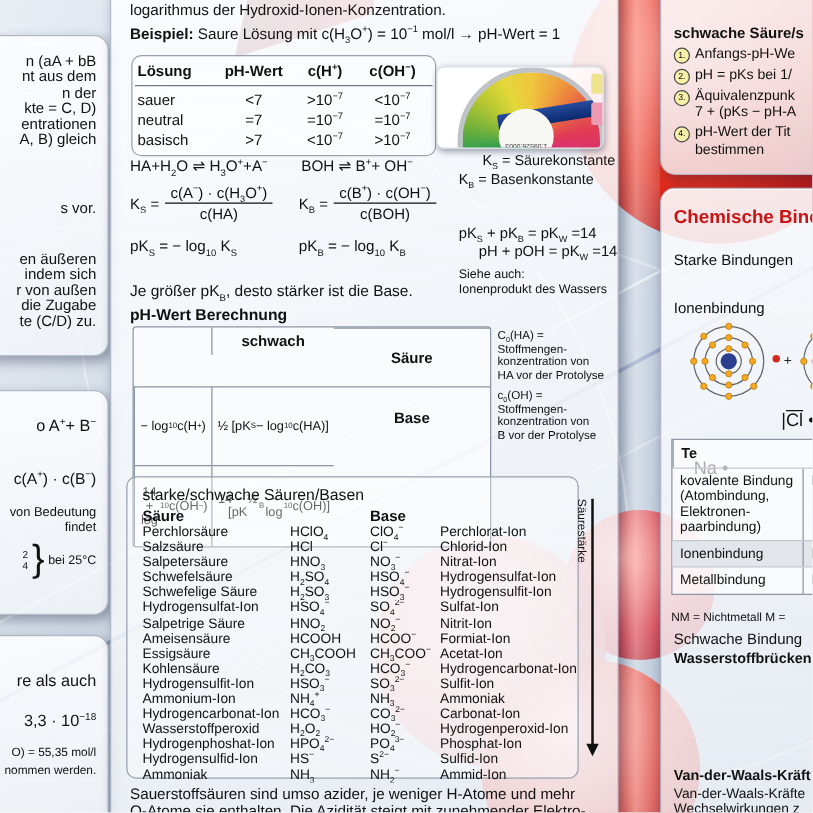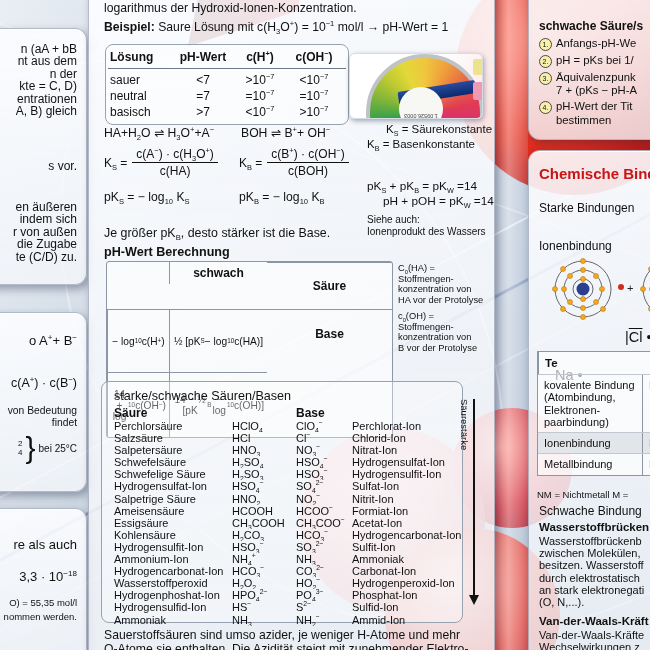--- a/index.html
+++ b/index.html
@@ -510,24 +510,18 @@
           <div class="brow">
             <div class="bart ml">Metallbindung</div>
             <div class="bpartner">M</div>
           </div>
         </div>
     </div>
     <div class="abs" style="left:8px;top:338px;font-size:9.5px;">NM = Nichtmetall   M =</div>
 
     <div class="btitle abs" style="left:10px;top:353px;">Schwache Bindung</div>
     <div class="abs" style="left:10px;top:370px;font-weight:bold;font-size:11.5px;">Wasserstoffbrücken</div>
-    <div class="abs ml" style="left:10px;top:384px;font-size:11px;line-height:12.2px;">Wasserstoffbrückenb
-zwischen Molekülen,
-besitzen. Wasserstoff
-durch elektrostatisch
-an stark elektronegati
-(O, N,...).</div>
     <div class="abs" style="left:10px;top:464px;font-weight:bold;font-size:11.5px;">Van-der-Waals-Kräft</div>
     <div class="abs ml" style="left:10px;top:478px;font-size:11px;line-height:12.2px;">Van-der-Waals-Kräfte
 Wechselwirkungen z</div>
   </section>
 
 </div>
 
 </body></html>

